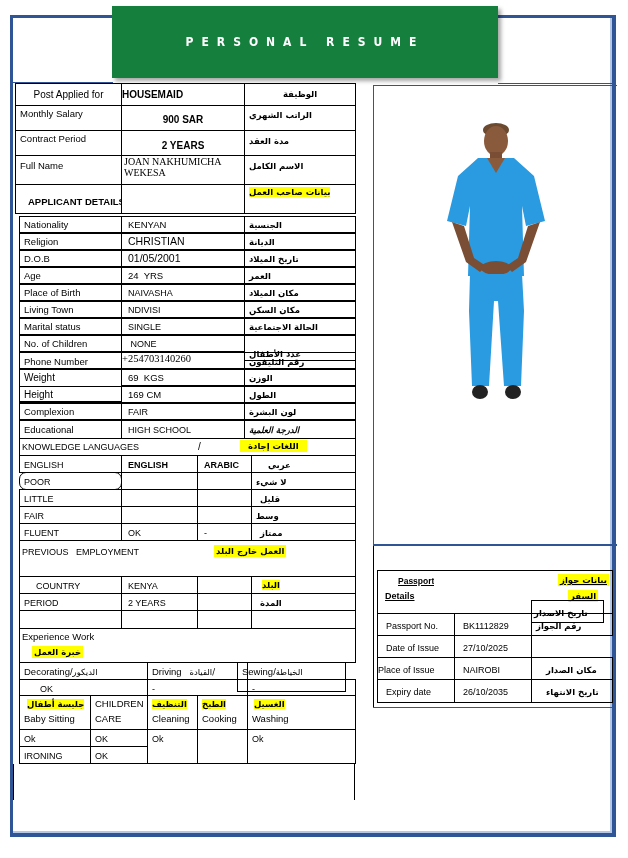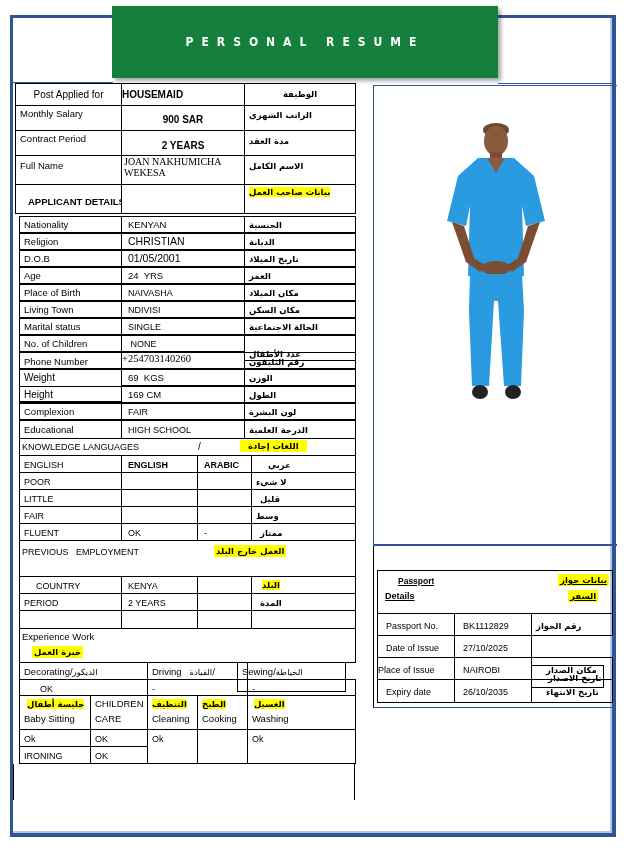--- a/index.html
+++ b/index.html
@@ -97,35 +97,35 @@
   <div class="cell b" style="left:19px;top:386px;width:103px;height:17.3px;padding:2px 4px;font-size:10px;">Height</div>
   <div class="cell b" style="left:121px;top:386px;width:124px;height:17.3px;padding:2px 6px;">169 CM</div>
   <div class="cell b ar" style="left:244px;top:386px;width:112px;height:17.3px;padding:2px 4px;">الطول</div>
 
   <div class="cell b" style="left:19px;top:403px;width:103px;height:17.3px;padding:2px 4px;">Complexion</div>
   <div class="cell b" style="left:121px;top:403px;width:124px;height:17.3px;padding:2px 6px;font-size:9px;">FAIR</div>
   <div class="cell b ar" style="left:244px;top:403px;width:112px;height:17.3px;padding:2px 4px;">لون البشرة</div>
 
   <div class="cell b" style="left:19px;top:420px;width:103px;height:19px;padding:3px 4px;">Educational</div>
   <div class="cell b" style="left:121px;top:420px;width:124px;height:19px;padding:3px 6px;font-size:9px;">HIGH SCHOOL</div>
-  <div class="cell b ar" style="left:244px;top:420px;width:112px;height:19px;padding:3px 4px;">الدرجة العلمية</div>
+  <div class="cell b ar" style="left:244px;top:420px;width:112px;height:19px;padding:3px 4px;font-style:italic;">الدرجة العلمية</div>
 </div>
 
 <div>
   <div class="cell b" style="left:19px;top:438px;width:337px;height:18px;"></div>
   <div class="cell" style="left:22px;top:441px;font-size:9px;">KNOWLEDGE LANGUAGES</div>
   <div class="cell" style="left:198px;top:441px;font-size:10px;">/</div>
   <div class="cell ar hl" style="left:240px;top:440px;padding:0 8px;">اللغات إجادة</div>
 
   <div class="cell b" style="left:19px;top:455px;width:103px;height:17.6px;padding:3px 4px;font-size:9px;">ENGLISH</div>
   <div class="cell b bold" style="left:121px;top:455px;width:77px;height:17.6px;padding:3px 6px;font-size:9px;">ENGLISH</div>
   <div class="cell b bold" style="left:197px;top:455px;width:55px;height:17.6px;padding:3px 6px;font-size:9px;">ARABIC</div>
   <div class="cell b ar" style="left:251px;top:455px;width:105px;height:17.6px;padding:3px 6px 0 4px;direction:ltr;"><span style="margin-left:12px;">عربي</span></div>
 
-  <div class="cell b" style="left:19px;top:472px;width:103px;height:17.6px;padding:3px 4px;font-size:9px;">POOR</div>
+  <div class="cell b" style="left:19px;top:472px;width:103px;height:17.6px;padding:3px 4px;font-size:9px;border-radius:7px;">POOR</div>
   <div class="cell b" style="left:121px;top:472px;width:77px;height:17.6px;"></div>
   <div class="cell b" style="left:197px;top:472px;width:55px;height:17.6px;"></div>
   <div class="cell b ar" style="left:251px;top:472px;width:105px;height:17.6px;padding:3px 4px;direction:ltr;">لا شيء</div>
 
   <div class="cell b" style="left:19px;top:489px;width:103px;height:17.6px;padding:3px 4px;font-size:9px;">LITTLE</div>
   <div class="cell b" style="left:121px;top:489px;width:77px;height:17.6px;"></div>
   <div class="cell b" style="left:197px;top:489px;width:55px;height:17.6px;"></div>
   <div class="cell b ar" style="left:251px;top:489px;width:105px;height:17.6px;padding:3px 4px 0 8px;direction:ltr;">قليل</div>
 
   <div class="cell b" style="left:19px;top:506px;width:103px;height:17.6px;padding:3px 4px;font-size:9px;">FAIR</div>
@@ -238,21 +238,21 @@
   <div class="cell u bold" style="left:385px;top:590px;font-size:9px;">Details</div>
   <div class="cell ar hl u" style="left:558px;top:574px;padding:0 2px;">بيانات جواز</div>
   <div class="cell ar hl u" style="left:568px;top:590px;padding:0 2px;">السفر</div>
 
   <div class="cell b" style="left:377px;top:613px;width:78px;height:23px;padding:6px 8px;font-size:9px;">Passport No.</div>
   <div class="cell b" style="left:454px;top:613px;width:78px;height:23px;padding:6px 8px;font-size:9px;">BK1112829</div>
   <div class="cell b ar" style="left:531px;top:613px;width:82px;height:23px;padding:6px 12px 0 4px;direction:ltr;">رقم الجواز</div>
 
   <div class="cell b" style="left:377px;top:635px;width:78px;height:23px;padding:6px 8px;font-size:9px;">Date of Issue</div>
   <div class="cell b" style="left:454px;top:635px;width:78px;height:23px;padding:6px 8px;font-size:9px;">27/10/2025</div>
-  <div class="cell b ar" style="left:531px;top:665px;width:73px;height:23px;padding:6px 4px 0 16px;direction:ltr;">تاريخ الاصدار</div>
+  <div class="cell b ar" style="left:531px;top:600px;width:73px;height:23px;padding:6px 4px 0 2px;direction:ltr;">تاريخ الاصدار</div>
 
   <div class="cell b" style="left:377px;top:657px;width:78px;height:23px;padding:6px 0;font-size:9px;">Place of Issue</div>
   <div class="cell b" style="left:454px;top:657px;width:78px;height:23px;padding:6px 8px;font-size:9px;">NAIROBI</div>
   <div class="cell b ar" style="left:531px;top:657px;width:82px;height:23px;padding:6px 4px 0 14px;direction:ltr;">مكان الصدار</div>
 
   <div class="cell b" style="left:377px;top:679px;width:78px;height:24px;padding:6px 8px;font-size:9px;">Expiry date</div>
   <div class="cell b" style="left:454px;top:679px;width:78px;height:24px;padding:6px 8px;font-size:9px;">26/10/2035</div>
   <div class="cell b ar" style="left:531px;top:679px;width:82px;height:24px;padding:6px 4px 0 14px;direction:ltr;">تاريخ الانتهاء</div>
 
   <div class="line" style="left:373px;top:570px;width:1px;height:138px;"></div>

